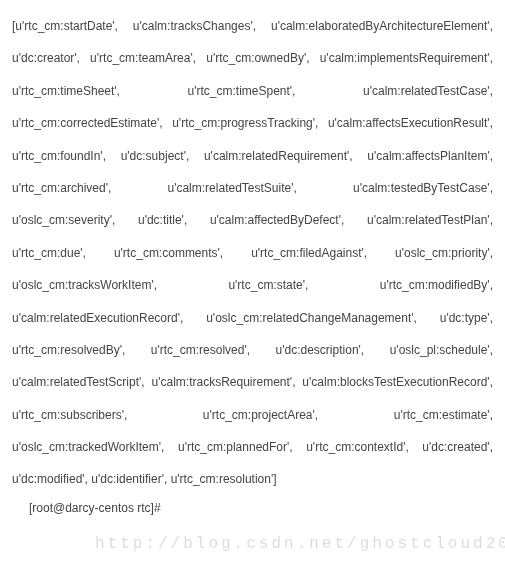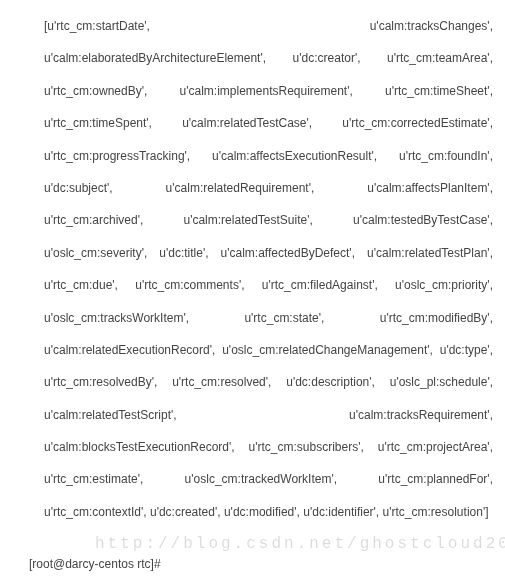--- a/index.html
+++ b/index.html
@@ -7,28 +7,27 @@
       font-size: 12px;
       color: #444;
       margin: 10px 12px;
       line-height: 1.4;
       width: 481px;
     }
     .list-output {
       text-align: justify;
       text-align-last: left;
       line-height: 2.7;
-      margin-left: 32px;
     }
     .token {
       display: inline;
       white-space: nowrap;
     }
     .prompt {
-      margin-top: 28px;
+      margin-top: 4px;
       padding-left: 17px;
     }
     .watermark {
       position: absolute;
       left: 95px;
       top: 533px;
       font-family: "Courier New", monospace;
       font-size: 16px;
       letter-spacing: 3px;
       color: rgba(0,0,0,0.14);

